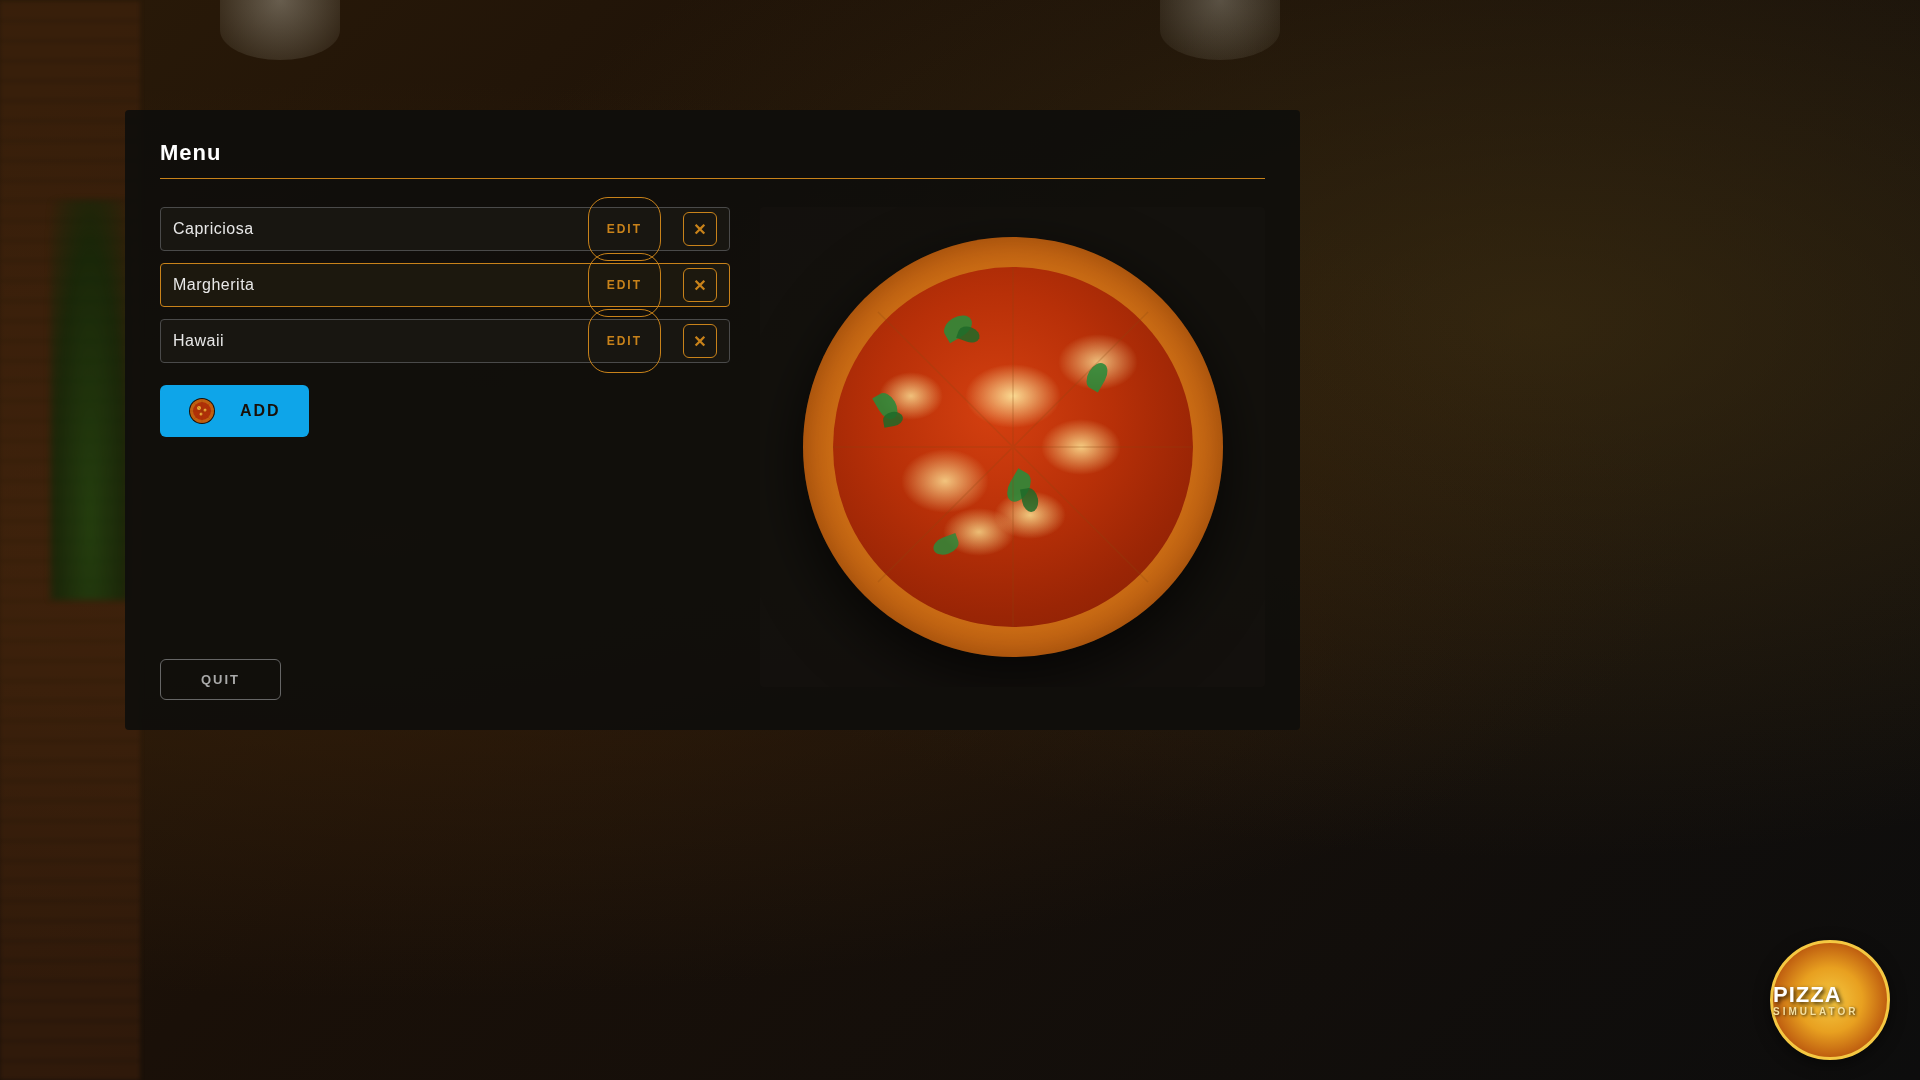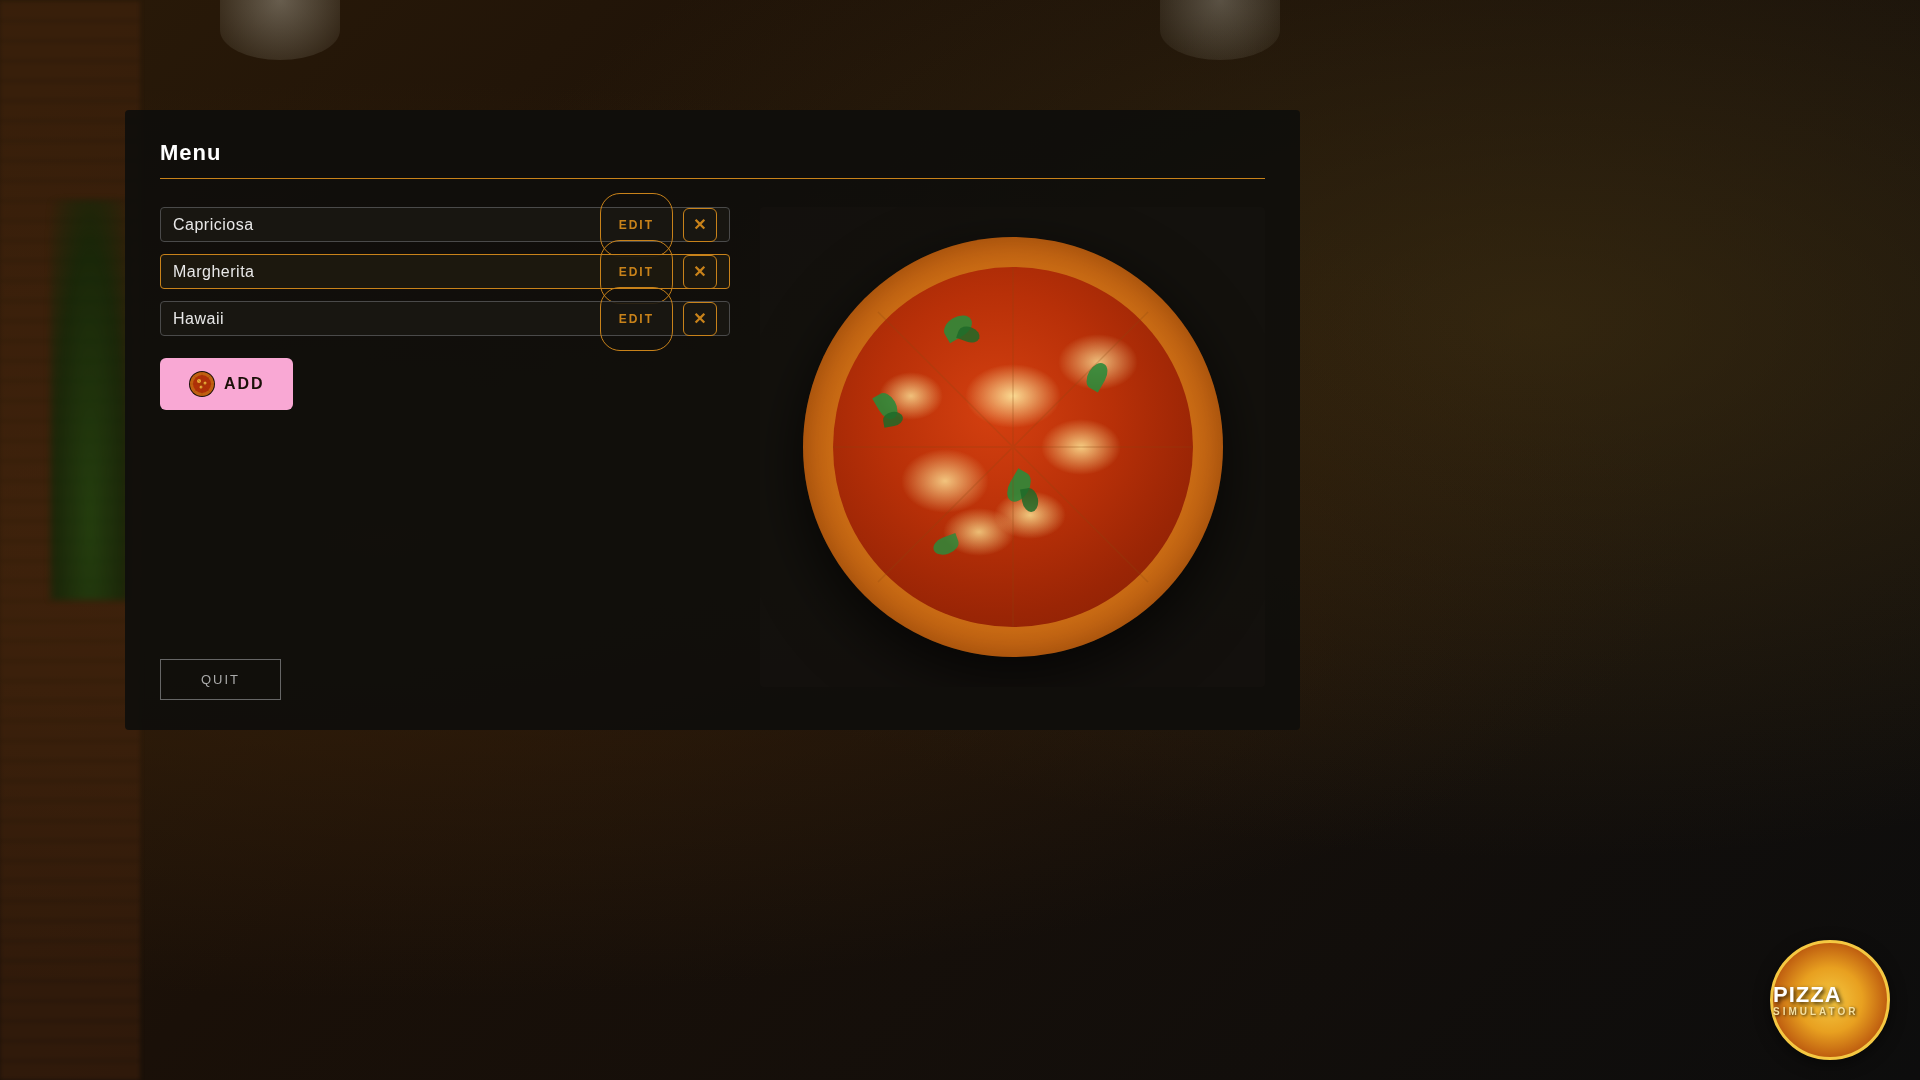--- a/index.html
+++ b/index.html
@@ -112,22 +112,22 @@
     }
 
     
     .menu-item {
       display: flex;
       align-items: center;
       border: 1px solid #4a4a4a;
       border-radius: 4px;
       background: rgba(25, 23, 18, 0.9);
       padding: 0 12px;
-      height: 35px;
-      gap: 10px;
+      height: 44px;
+      gap: 22px;
     }
 
     .menu-item.selected {
       border-color: #c8821a;
       background: rgba(30, 25, 15, 0.95);
     }
 
     .menu-item-name {
       flex: 1;
       color: #e8e8e8;
@@ -160,22 +160,22 @@
       align-items: center;
       justify-content: center;
       font-size: 16px;
       font-weight: 700;
     }
 
     
     .add-btn {
       display: flex;
       align-items: center;
-      gap: 8px;
-      background: #f9a8d4;
+      gap: 24px;
+      background: #0ea5e9;
       border: none;
       border-radius: 6px;
       color: #1a1008;
       font-size: 16px;
       font-weight: 700;
       letter-spacing: 2px;
       padding: 12px 28px;
       cursor: pointer;
       width: fit-content;
       margin-top: 10px;
@@ -188,24 +188,24 @@
 
     
     .quit-btn {
       position: absolute;
       bottom: 30px;
       left: 35px;
       border: 1px solid #666;
       background: transparent;
       color: #aaa;
       font-size: 13px;
-      font-weight: 400;
+      font-weight: 700;
       letter-spacing: 2px;
       padding: 12px 40px;
-      border-radius: 0;
+      border-radius: 6px;
       cursor: pointer;
     }
 
     
     .pizza-display {
       width: 420px;
       height: 420px;
       position: relative;
     }
 

